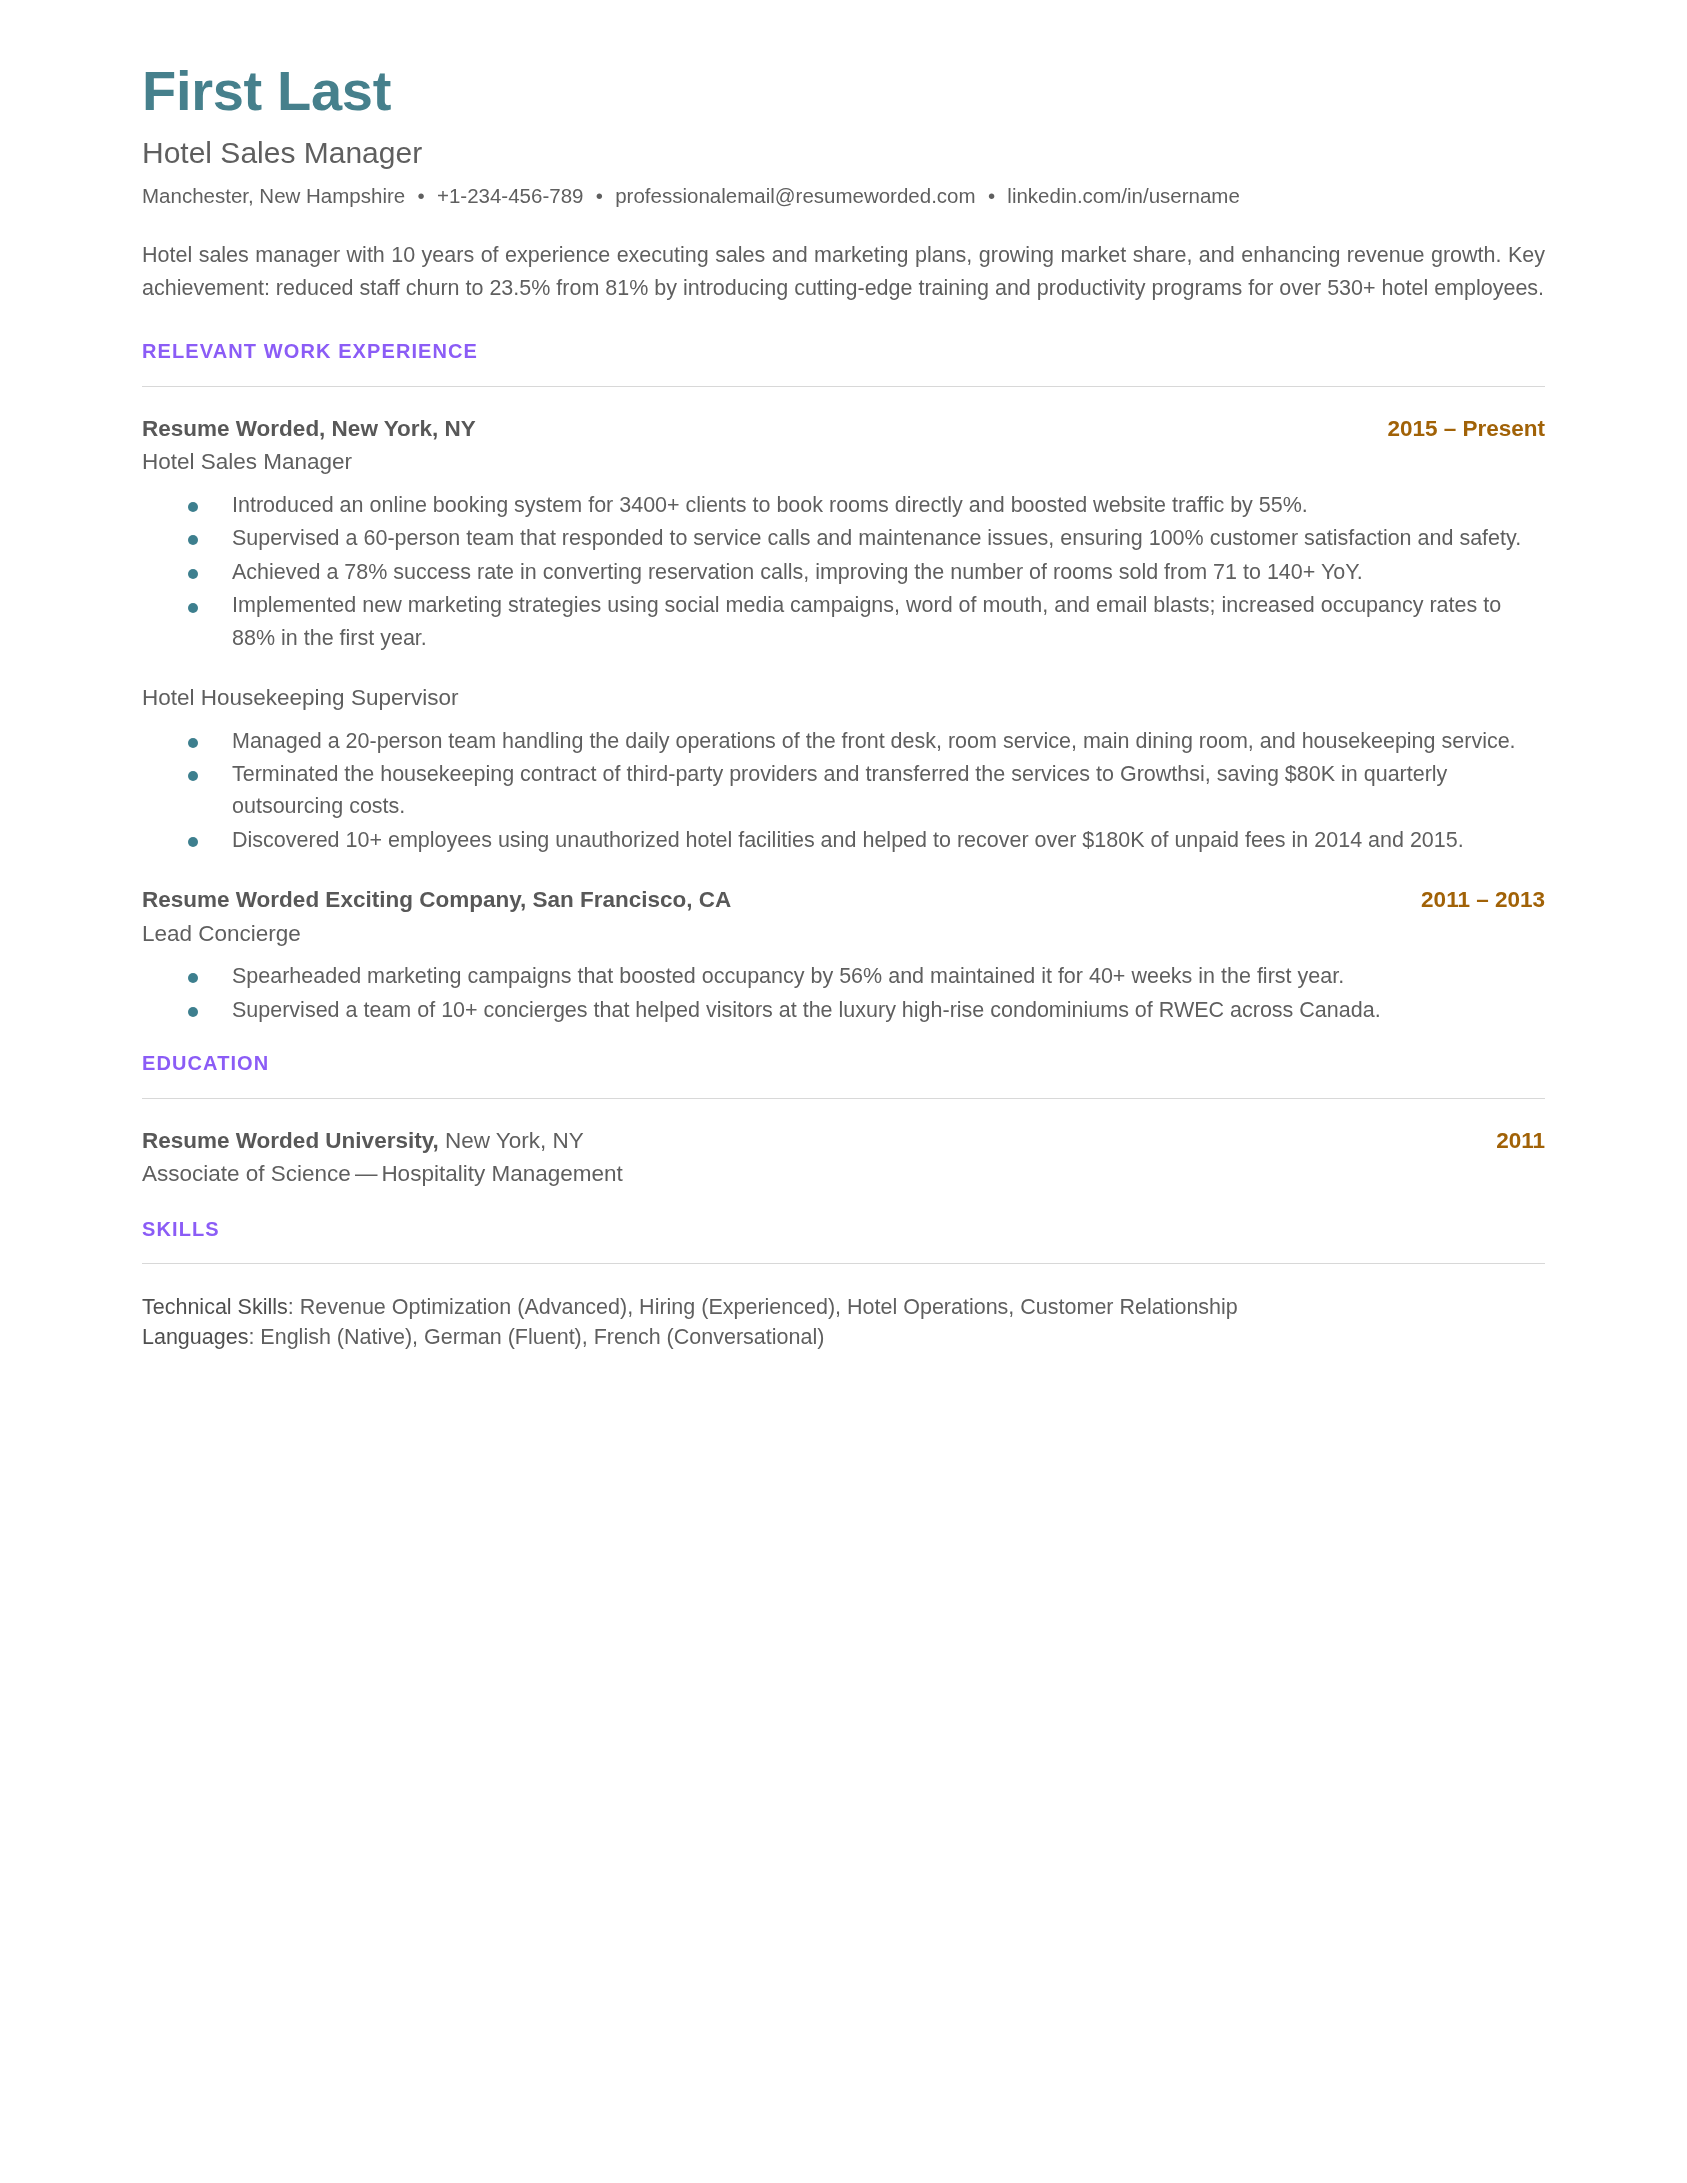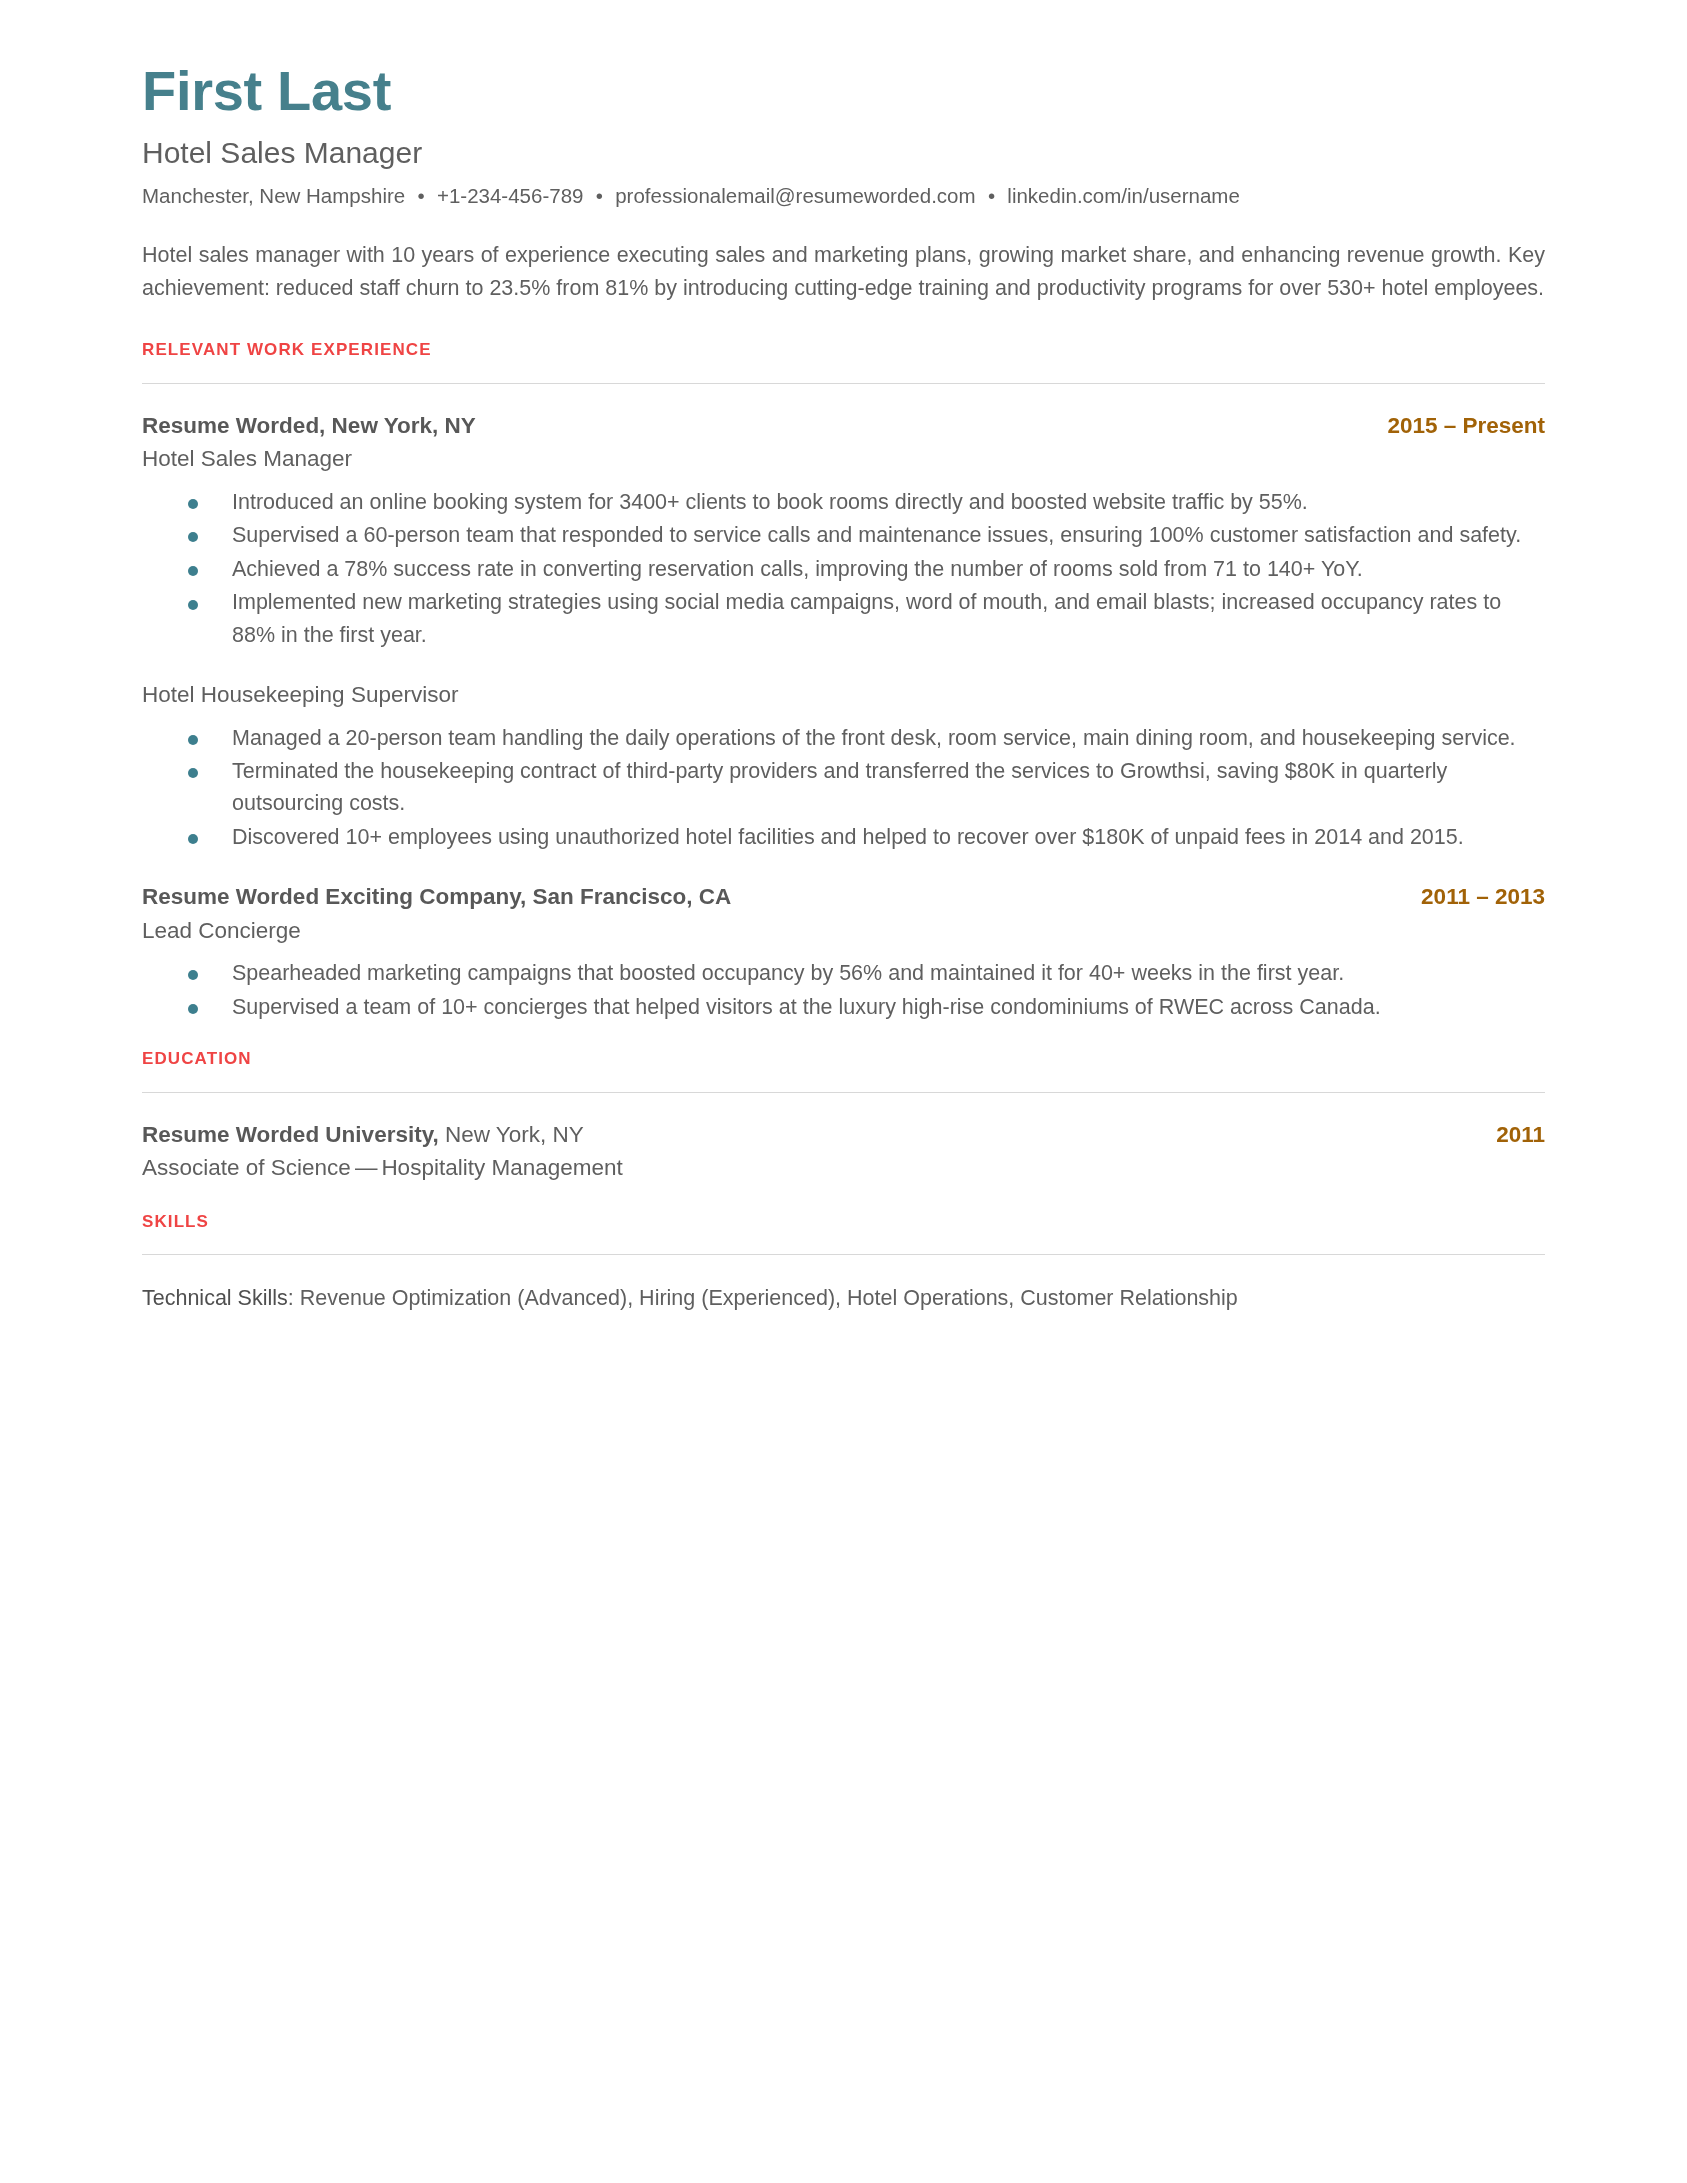--- a/index.html
+++ b/index.html
@@ -54,23 +54,23 @@
   .summary {
     font-size: 21.5px;
     color: #5f5f5f;
     line-height: 1.52;
     text-align: justify;
     margin-bottom: 36px;
   }
 
   
   .section-heading {
-    font-size: 17px;
-    font-weight: bold;
-    color: #ef4444;
+    font-size: 20px;
+    font-weight: bold;
+    color: #8b5cf6;
     letter-spacing: 1.1px;
     text-transform: uppercase;
     margin-top: 0;
     margin-bottom: 22.5px;
   }
 
   .rule {
     height: 0.7px;
     background: #d8d8d8;
     width: 100%;
@@ -239,16 +239,19 @@
     </div>
   </div>
 
   <div>
     <div class="section-heading">SKILLS</div>
     <div class="rule"></div>
 
     <div class="skill-line">
       <span class="skill-label">Technical Skills</span><span>: Revenue Optimization (Advanced), Hiring (Experienced), Hotel Operations, Customer Relationship</span>
     </div>
+    <div class="skill-line">
+      <span class="skill-label">Languages</span><span>: English (Native), German (Fluent), French (Conversational)</span>
+    </div>
   </div>
 
 </div>
 
 
 </body></html>

